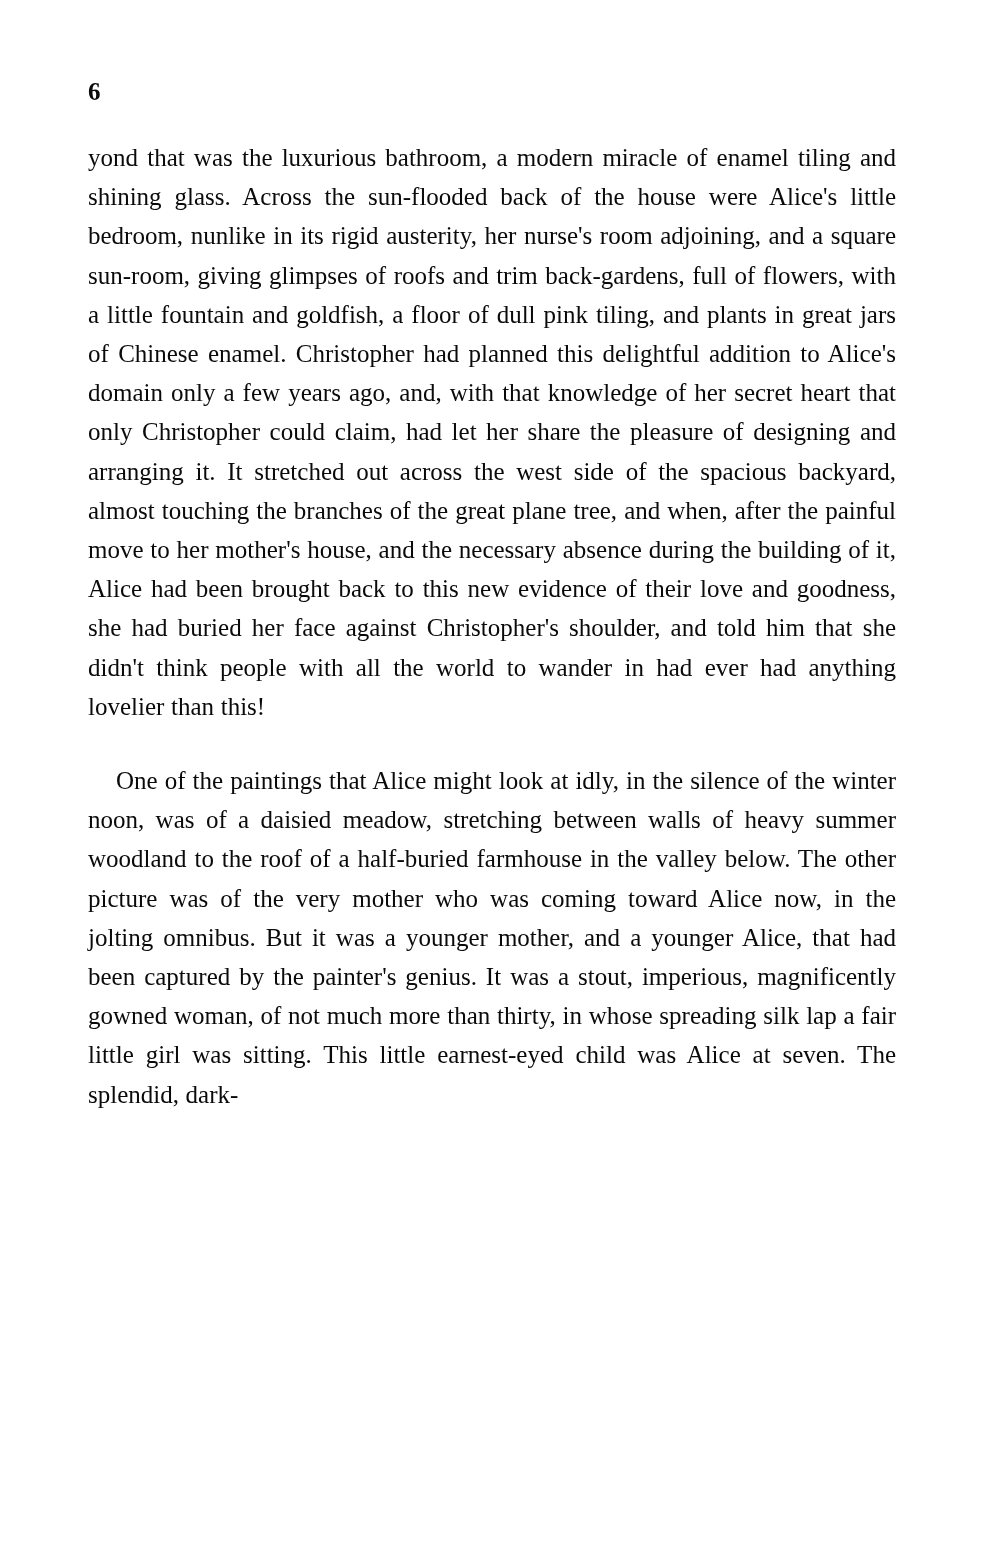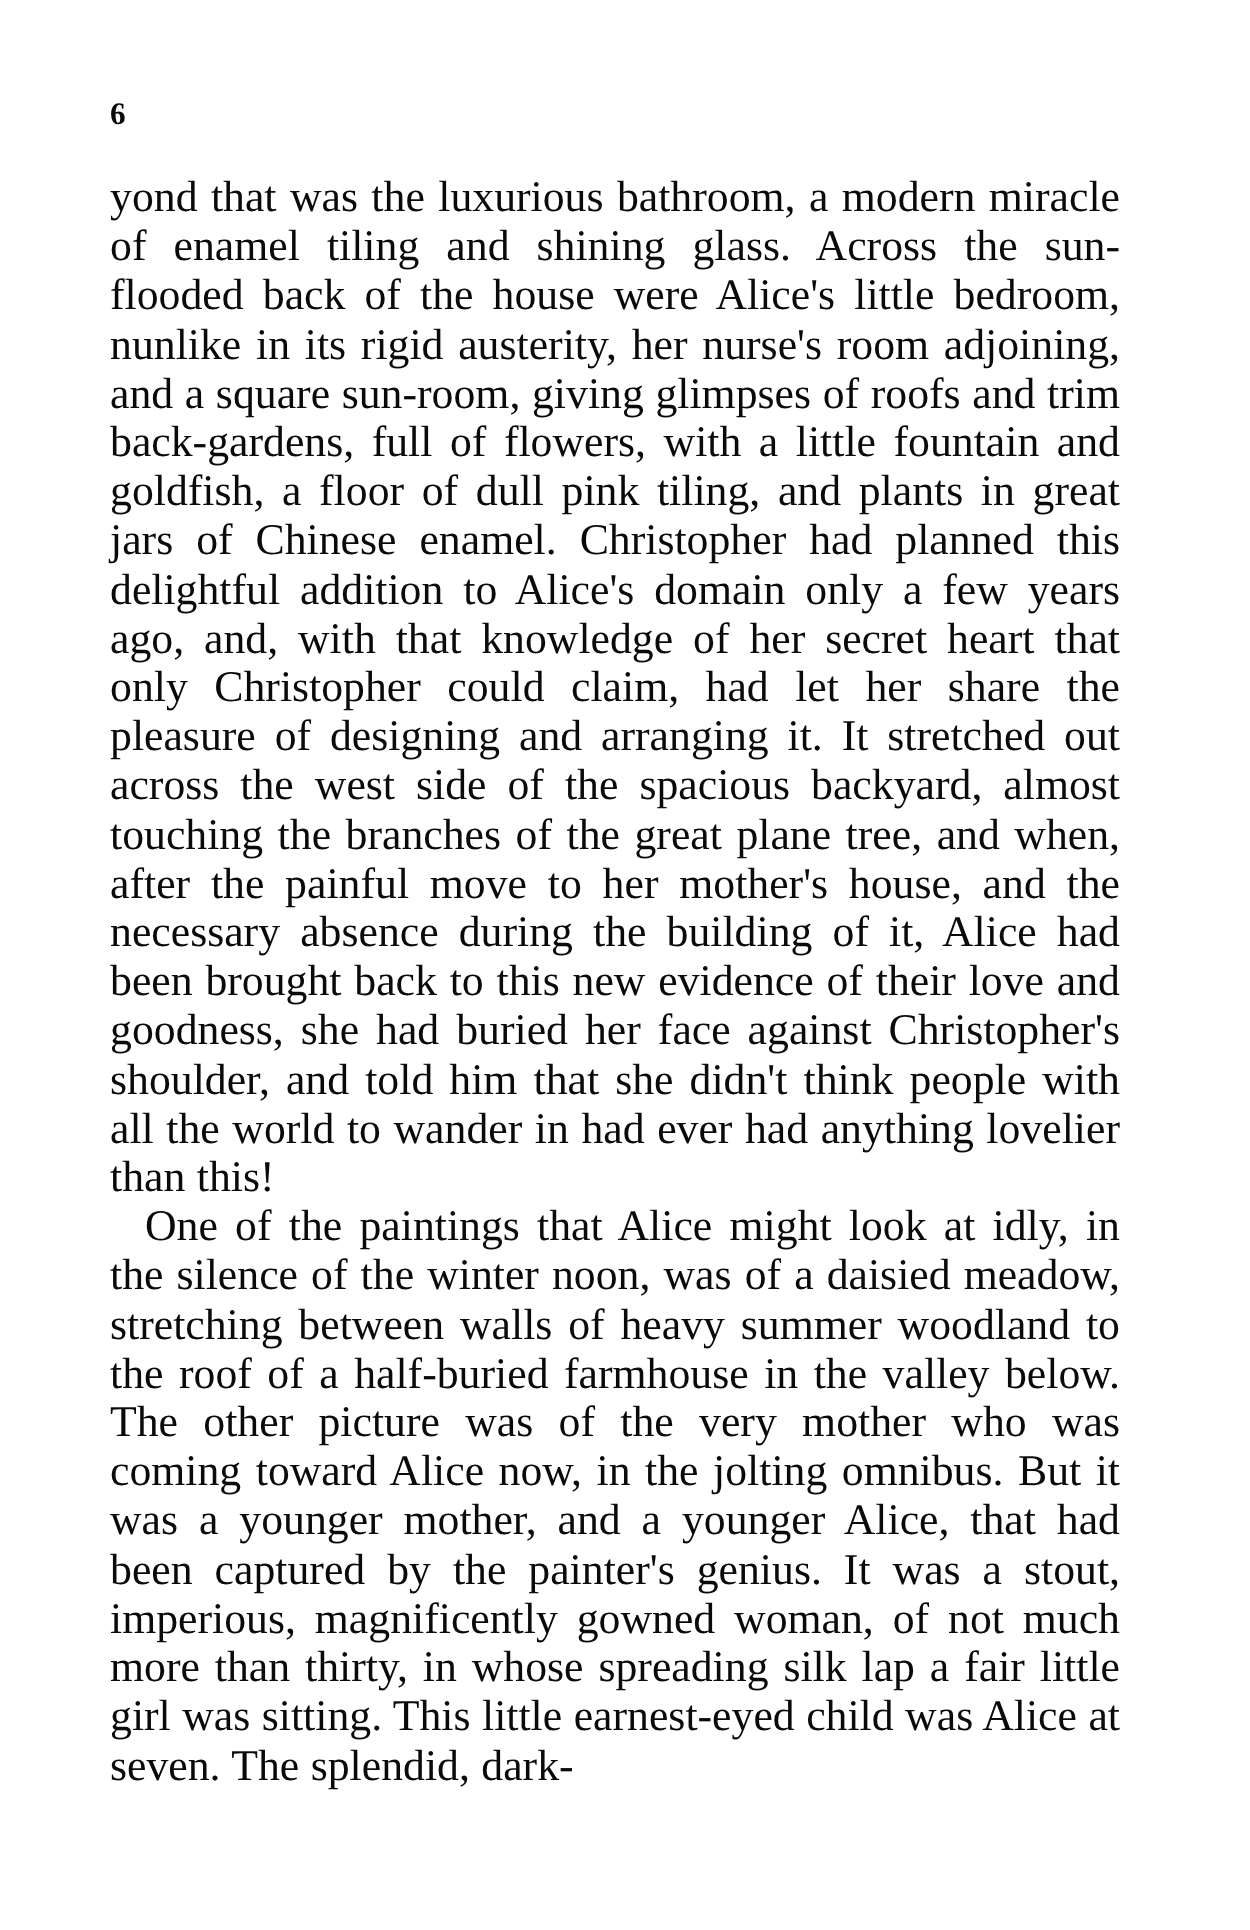--- a/index.html
+++ b/index.html
@@ -43,29 +43,30 @@
     white-space: nowrap;
   }
   .body-text {
     position: absolute;
     left: 88px;
     top: 138px;
     width: 808px;
   }
   .para {
     margin: 0;
-    font-size: 35px;
+    font-size: 25px;
     line-height: 39.2px;
     text-align: justify;
     text-justify: inter-word;
     word-spacing: 0.4px;
     hyphens: manual;
   }
   .para + .para {
     text-indent: 28px;
+    margin-top: 35px;
   }
   .para:last-child {
     text-align: justify;
   }
 </style>
 </head>
 <body>
 
 <div class="page">
 

